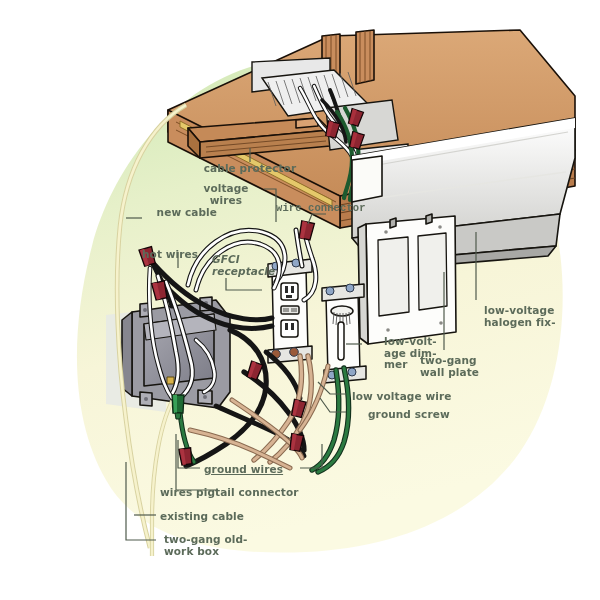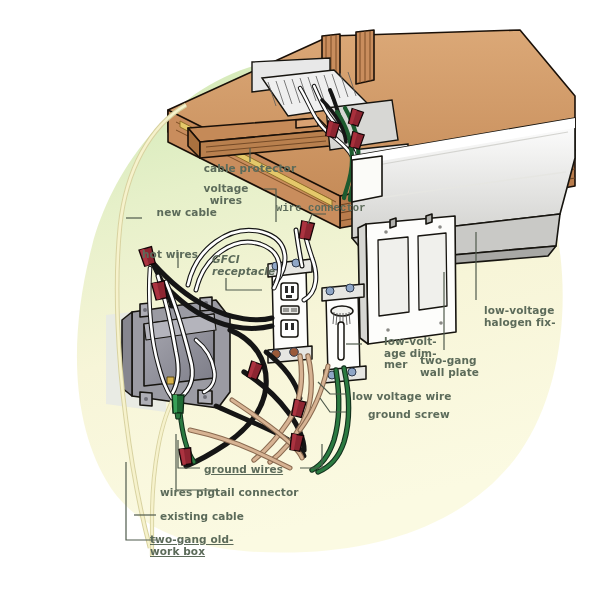--- a/index.html
+++ b/index.html
@@ -335,17 +335,17 @@
       <div class="lbl" style="left: 384px; top: 336px; width: 62px; color: rgb(92, 107, 90);">low-volt-
 age dim-
 mer</div>
       <div class="lbl" style="left: 420px; top: 355px; width: 70px; color: rgb(92, 107, 90);">two-gang
 wall plate</div>
       <div class="lbl" style="left: 352px; top: 391px; width: 106px; color: rgb(92, 107, 90);">low voltage wire</div>
       <div class="lbl" style="left: 340px; top: 409px; width: 94px; color: rgb(92, 107, 90); margin-left: 28px;">ground screw</div>
       <div class="lbl" style="left: 204px; top: 464px; width: 92px; color: rgb(92, 107, 90); text-decoration: underline;">ground wires</div>
       <div class="lbl" style="left: 160px; top: 487px; width: 160px; color: rgb(92, 107, 90);">wires pigtail connector</div>
       <div class="lbl" style="left: 160px; top: 511px; width: 96px; color: rgb(92, 107, 90);">existing cable</div>
-      <div class="lbl" style="left: 150px; top: 534px; width: 94px; color: rgb(92, 107, 90); text-decoration: underline;">two-gang old-
+      <div class="lbl" style="left: 164px; top: 534px; width: 94px; color: rgb(92, 107, 90);">two-gang old-
 work box</div>
     </div>
 
 </div>
 
 </body></html>

